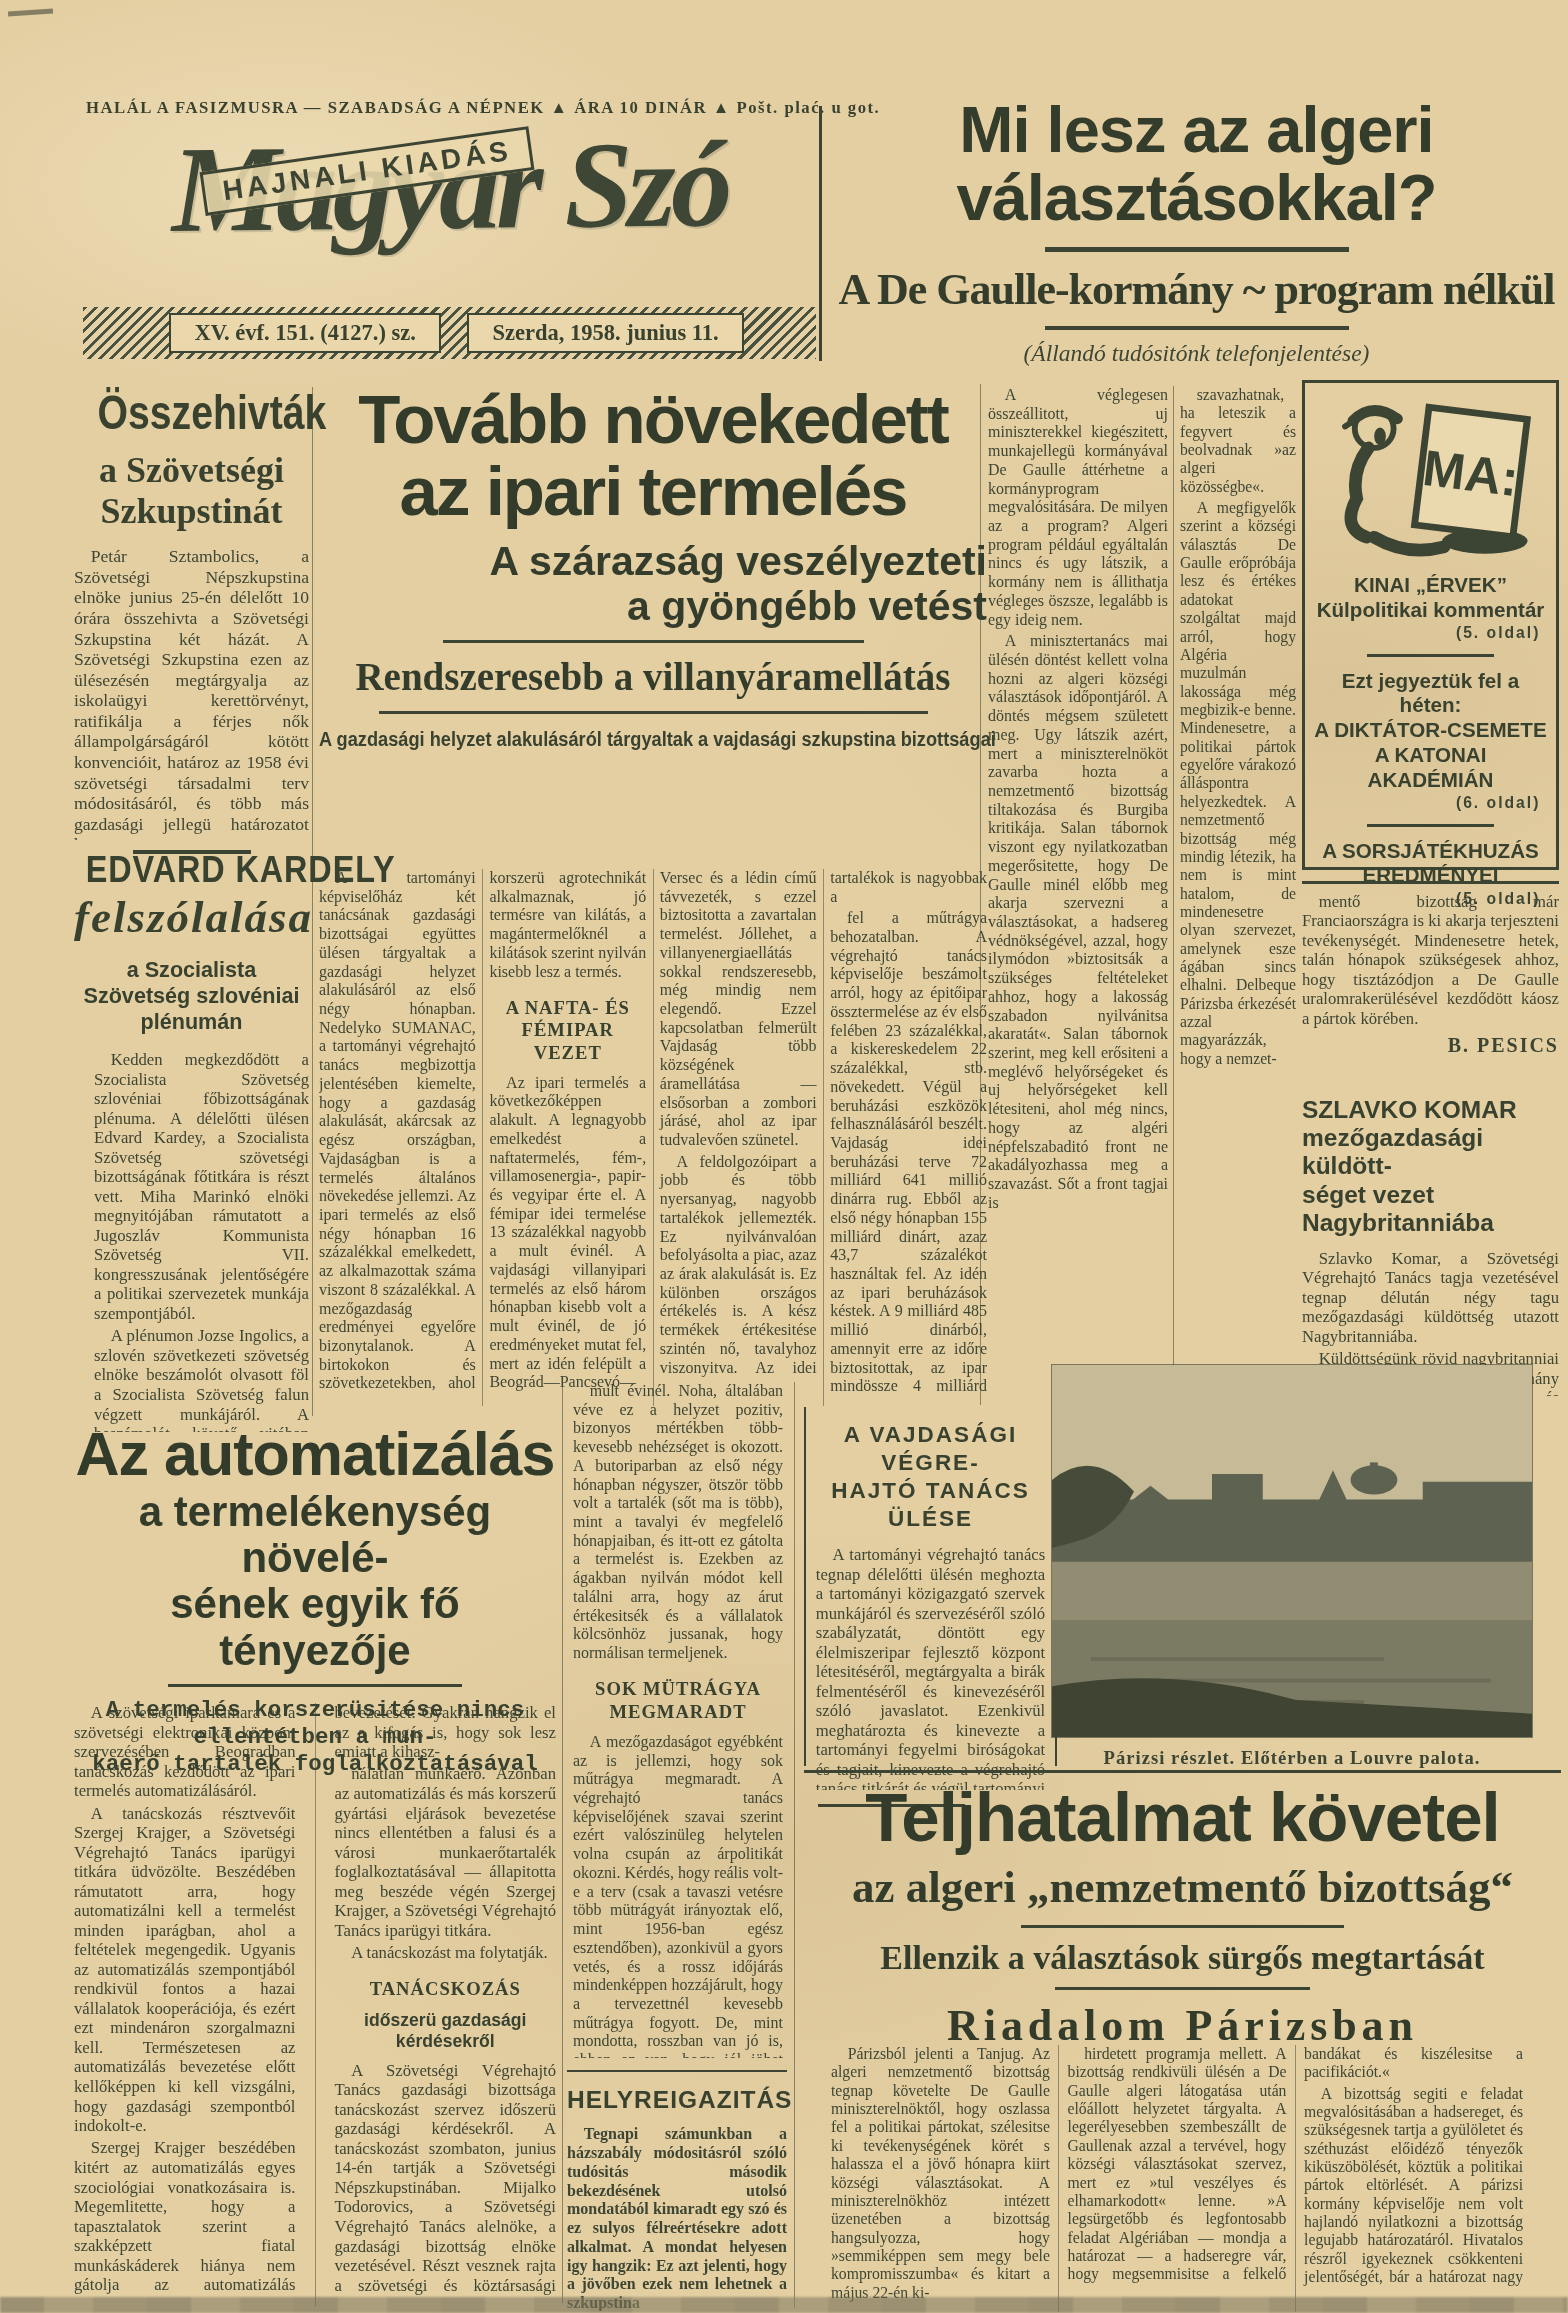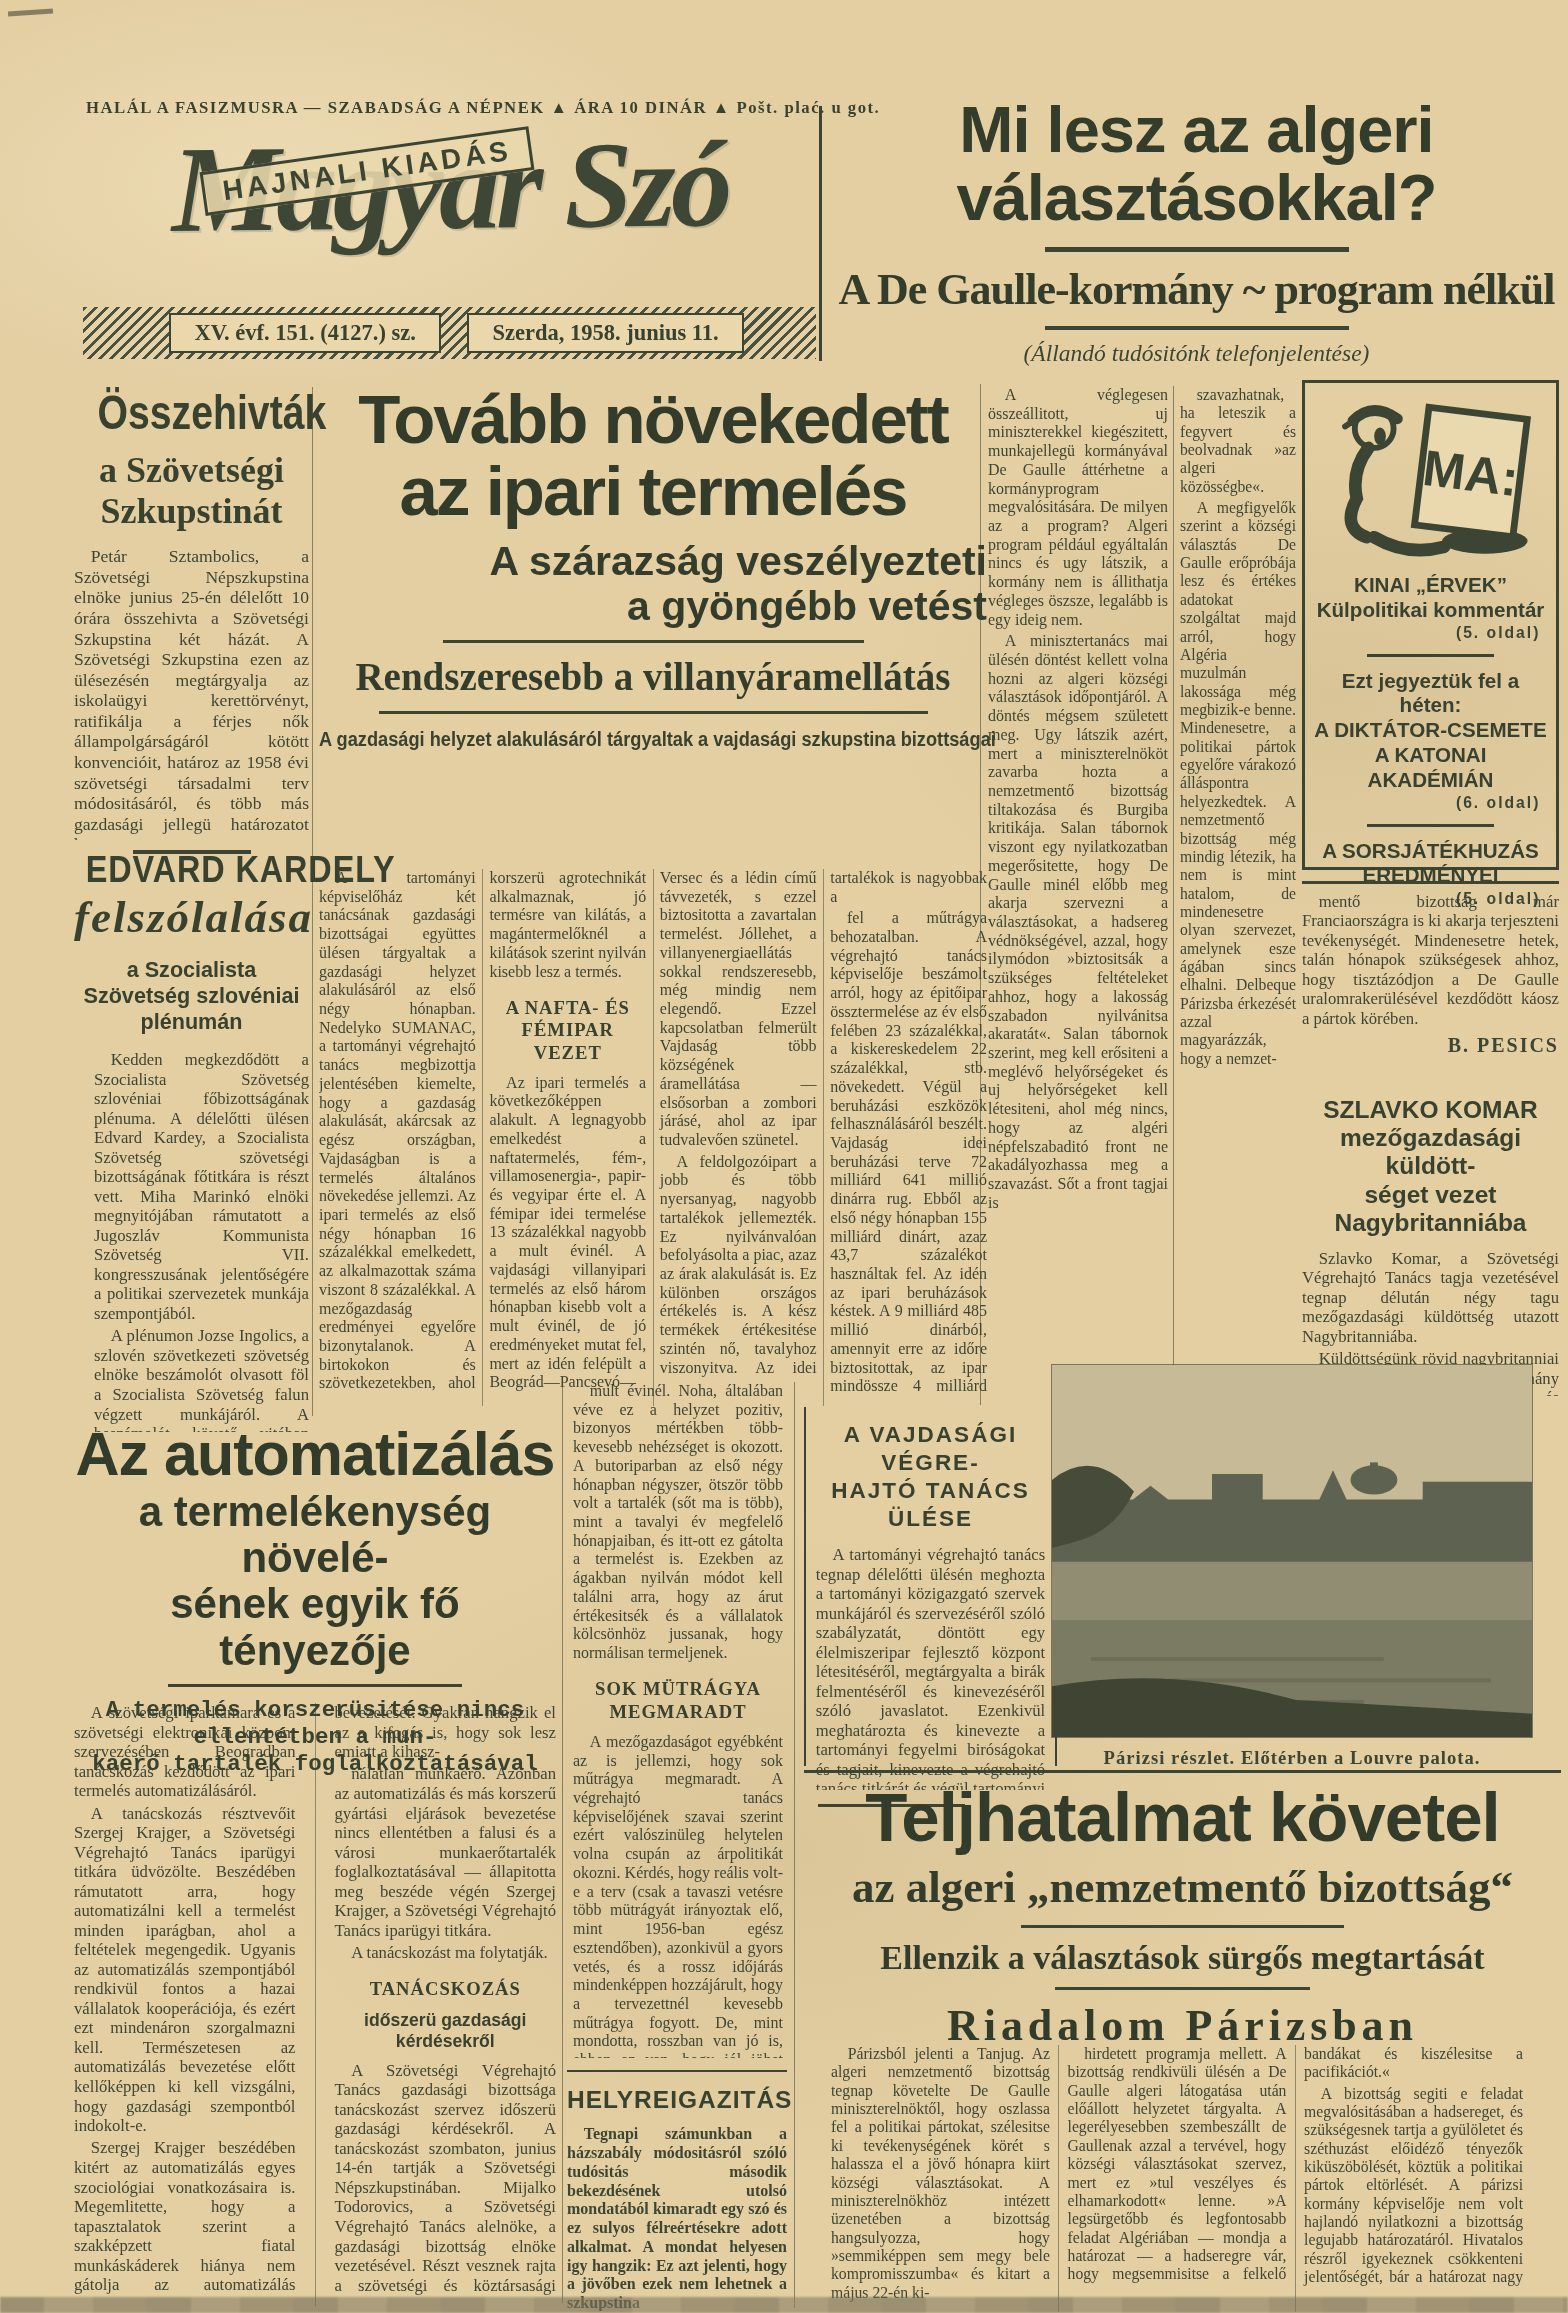--- a/index.html
+++ b/index.html
@@ -65,21 +65,21 @@
   .cols3{column-count:3;column-gap:17.6px;column-rule:1px solid rgba(60,68,51,.5);}
   .cols2{column-count:2;column-gap:39px;column-rule:1px solid rgba(60,68,51,.5);}
   
   .ma-box{border:3.9px solid #3c4433;padding:3.9px 7.8px;text-align:center;}
   .ma-l1,.ma-l2{font-family:"Liberation Sans",sans-serif;font-weight:bold;font-size:20.6px;line-height:1.2;color:#39412f;}
   .ma-page{font-family:"Liberation Sans",sans-serif;font-weight:bold;font-size:15.7px;text-align:right;
     padding-right:7.8px;margin-top:2px;letter-spacing:2px;}
   .ma-sep{width:127px;height:2.9px;background:#3c4433;margin:11.8px auto;}
   .sig{font-weight:bold;font-size:20px;letter-spacing:2px;text-align:right;margin-top:5.9px;}
   .szl-h{font-family:"Liberation Sans",sans-serif;font-weight:bold;font-size:24.5px;line-height:1.15;
-    text-align:center;color:#39412f;}
+    text-align:left;color:#39412f;}
   
   .a-h1{font-family:"Liberation Sans",sans-serif;font-weight:bold;font-size:61px;text-align:center;
     letter-spacing:-1px;color:#333b2a;}
   .a-h2{font-family:"Liberation Sans",sans-serif;font-weight:bold;font-size:42px;line-height:1.1;
     text-align:center;color:#333b2a;}
   .a-rule{width:294px;height:3.9px;background:#3c4433;margin:9.8px auto;}
   .a-sub{font-family:Liberation Mono, monospace;font-weight:bold;font-size:22.5px;line-height:1.2;
     text-align:center;color:#39412f;}
   
   .vaj{border-left:2px solid #3c4433;border-right:2px solid #3c4433;padding:13.7px 9.8px 0;}

